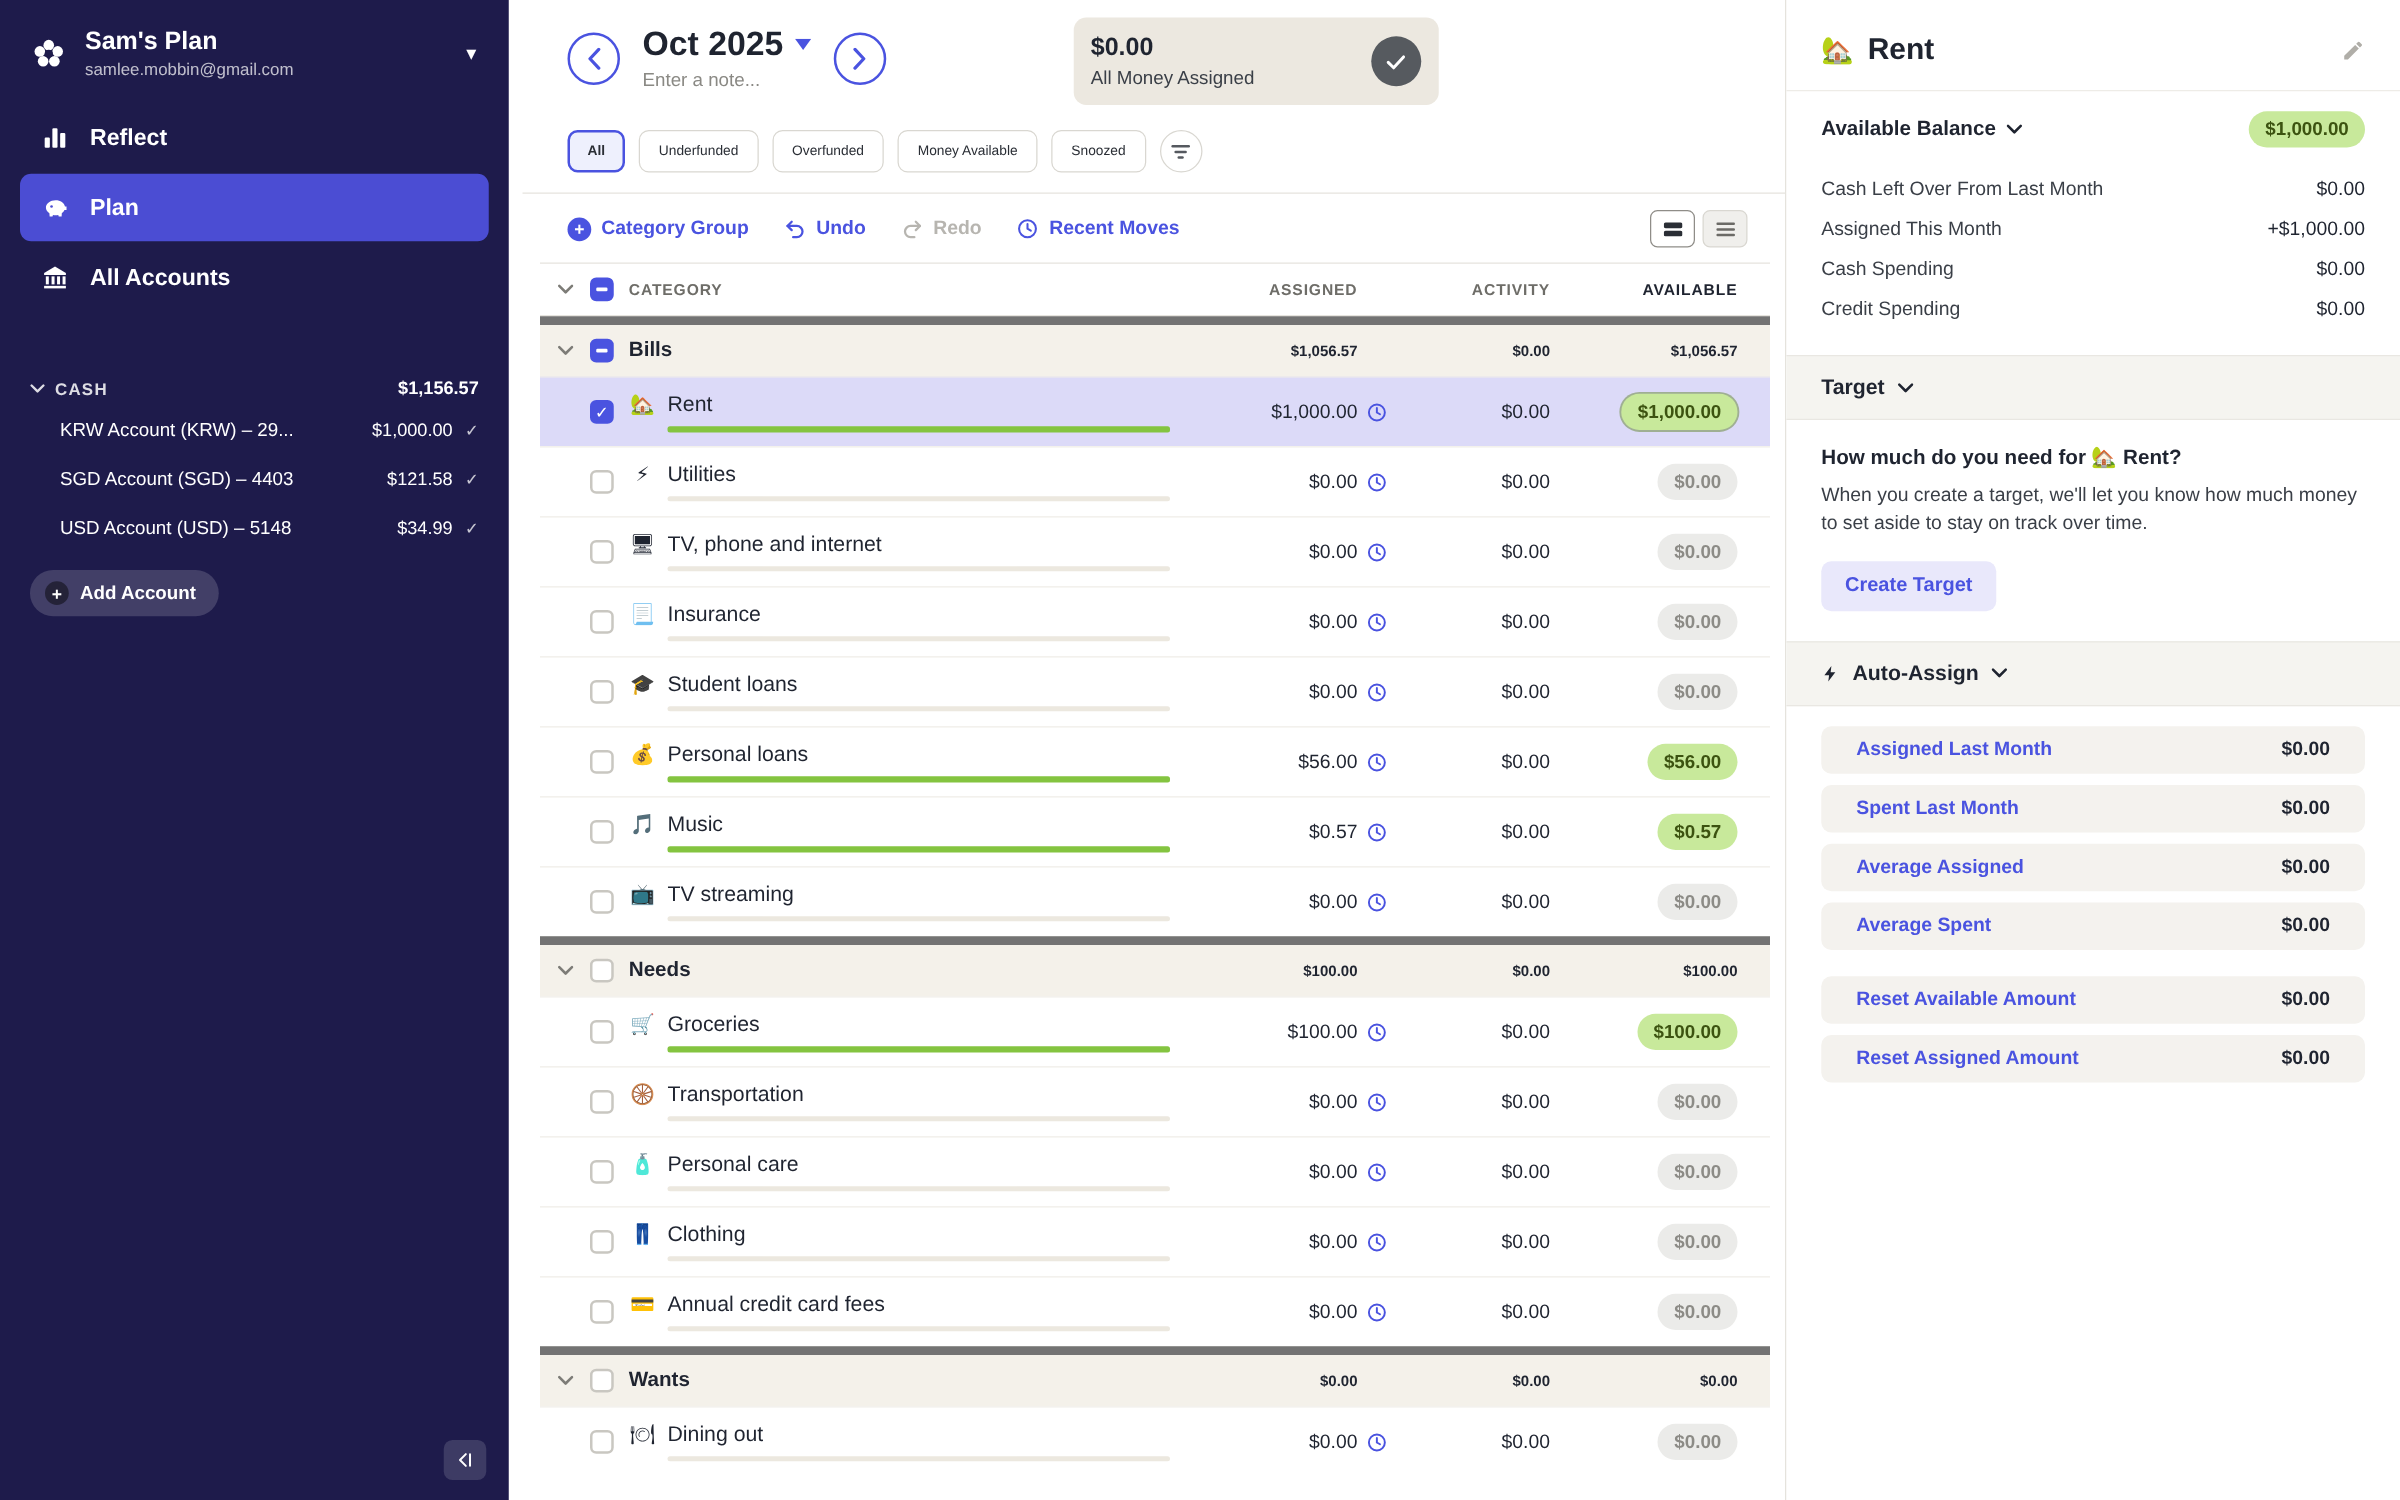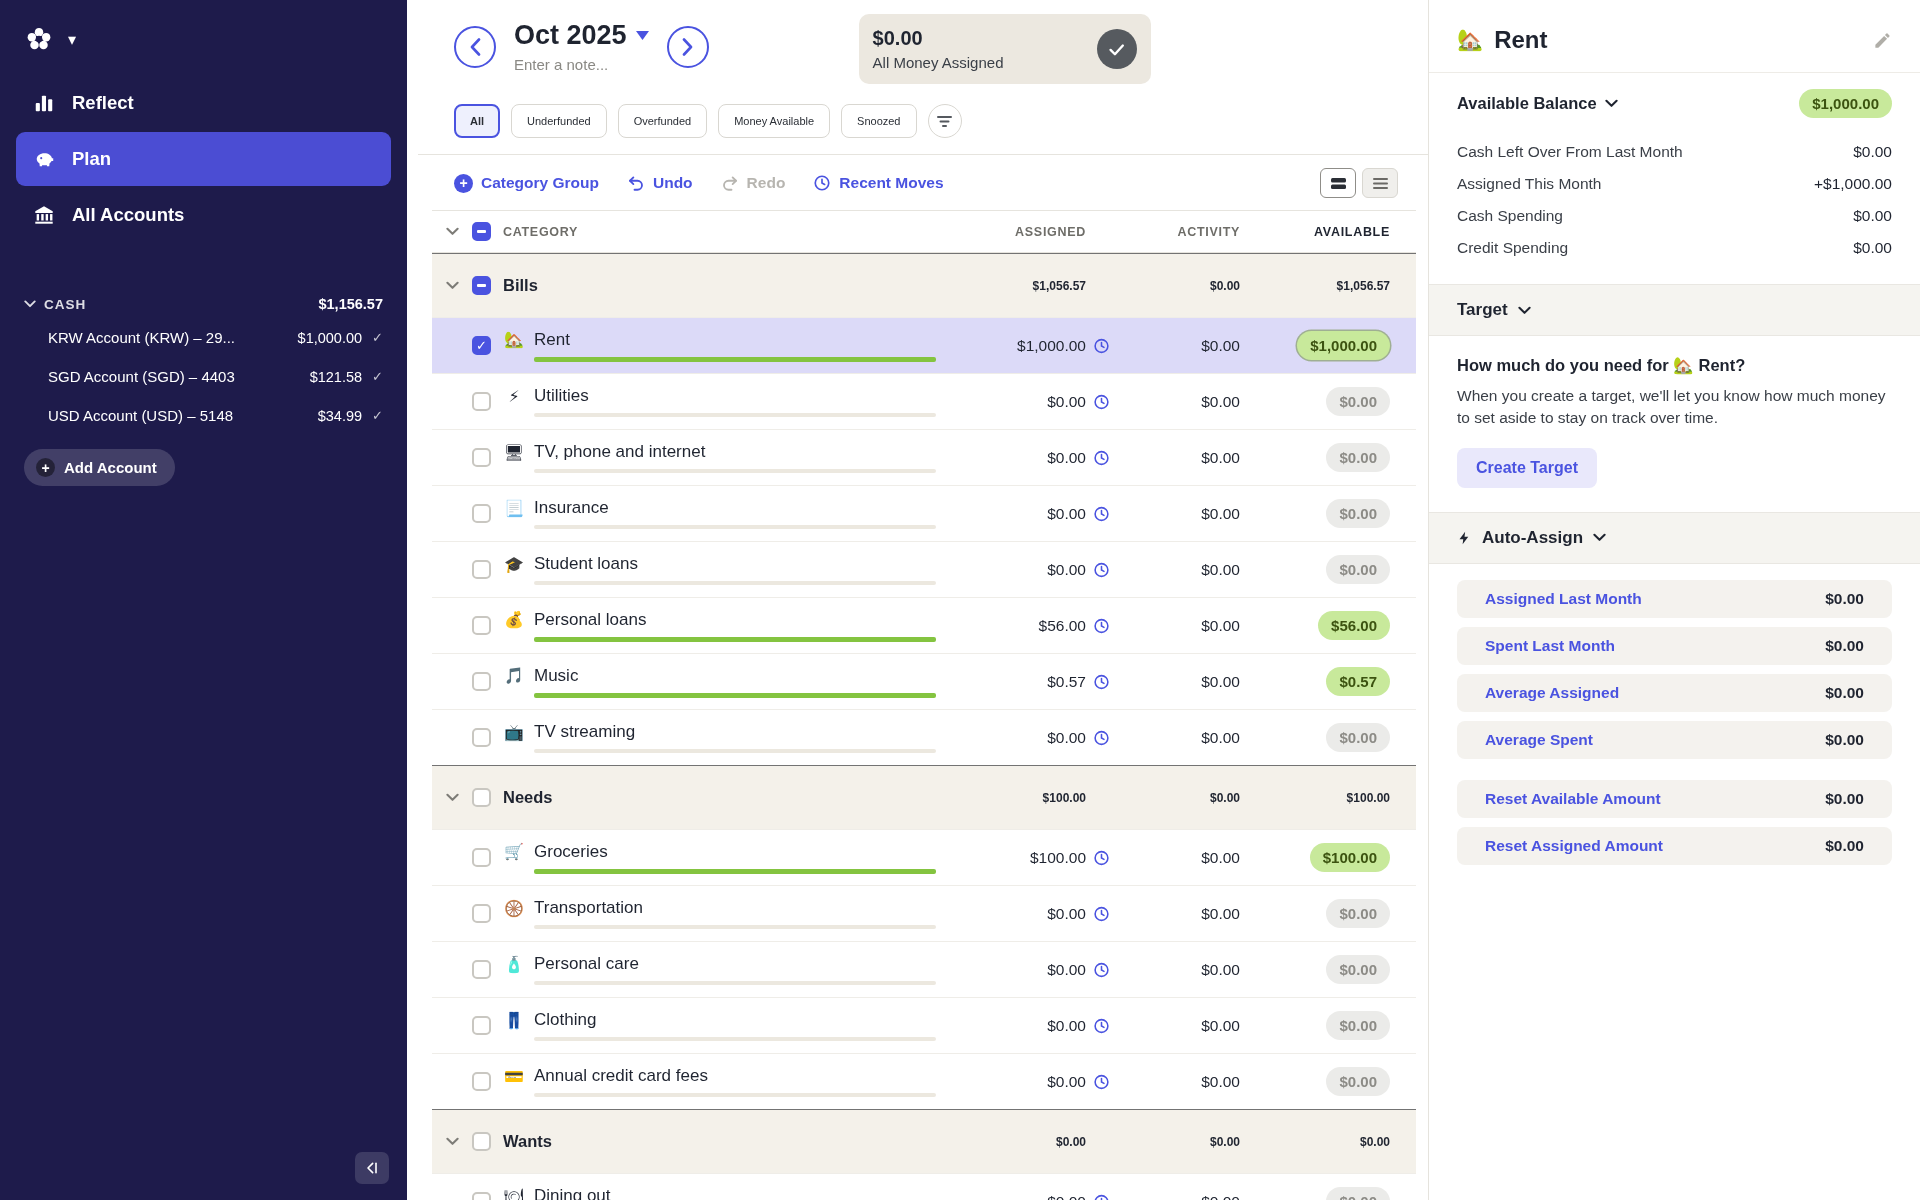--- a/index.html
+++ b/index.html
@@ -78,21 +78,21 @@
   .checkbox.checked,.checkbox.indeterminate{background:var(--accent);border-color:var(--accent);}
   .checkbox.checked::after{content:"\2713";color:#fff;position:absolute;inset:0;display:flex;align-items:center;justify-content:center;font-size:13px;font-weight:700;}
   .checkbox.indeterminate::after{content:"";position:absolute;left:3px;right:3px;top:50%;height:2.5px;margin-top:-1.25px;background:#fff;border-radius:1px;}
   .table-header{height:42px;color:#6e6d68;font-size:12.5px;font-weight:700;letter-spacing:.7px;border-bottom:1px solid var(--line);}
   .th-cat{margin-left:12px;flex:1;}
   .col{flex:none;text-align:right;}
   .col.assigned{width:160px;position:relative;}
   .col.activity{width:154px;}
   .col.available{width:150px;display:flex;justify-content:flex-end;align-items:center;}
   .th-avail{color:var(--ink);}
-  .group-row{height:64px;background:var(--group-row-bg);border-top:1px solid #737373;cursor:pointer;}
+  .group-row{height:48px;background:var(--group-row-bg);border-top:7px solid #737373;cursor:pointer;}
   .group-name{margin-left:12px;flex:1;font-size:16.5px;font-weight:700;color:var(--ink);}
   .amt-bold{font-size:12px;font-weight:700;color:var(--ink);}
   .cat-row{height:56px;background:#fff;border-top:1px solid #efede8;cursor:pointer;}
   .cat-row.selected{background:var(--selected-row-bg);}
   .cat-main{margin-left:12px;flex:1;min-width:0;}
   .cat-title{display:flex;align-items:center;gap:9px;font-size:17px;font-weight:500;color:var(--ink);}
   .emoji{width:22px;text-align:center;font-size:16px;}
   .progress{width:440px;max-width:95%;height:4px;border-radius:2px;background:var(--progress-track);margin:7px 0 0 31px;}
   .progress.full{background:var(--progress-green);height:5px;}
   .amt{font-size:15.5px;color:var(--ink);}
@@ -140,20 +140,24 @@
             <g fill="#fff">
               <circle cx="12" cy="6.5" r="3.4"></circle>
               <circle cx="6.3" cy="10.5" r="3.4"></circle>
               <circle cx="17.7" cy="10.5" r="3.4"></circle>
               <circle cx="8.4" cy="16.8" r="3.4"></circle>
               <circle cx="15.6" cy="16.8" r="3.4"></circle>
             </g>
             <circle cx="12" cy="12" r="2.6" fill="#1e1b4b"></circle>
           </svg>
       </span>
+      <div class="plan-meta">
+        <div class="plan-name">Sam's Plan</div>
+        <div class="plan-email">samlee.mobbin@gmail.com</div>
+      </div>
       <span class="plan-caret">▾</span>
     </div>
 
     <div class="nav-item">
       <span class="nav-icon">
         <svg width="22" height="22" viewBox="0 0 24 24">
             <g fill="#fff">
               <rect x="3" y="12" width="4.5" height="9" rx="1"></rect>
               <rect x="9.7" y="4" width="4.5" height="17" rx="1"></rect>
               <rect x="16.5" y="8" width="4.5" height="13" rx="1"></rect>

